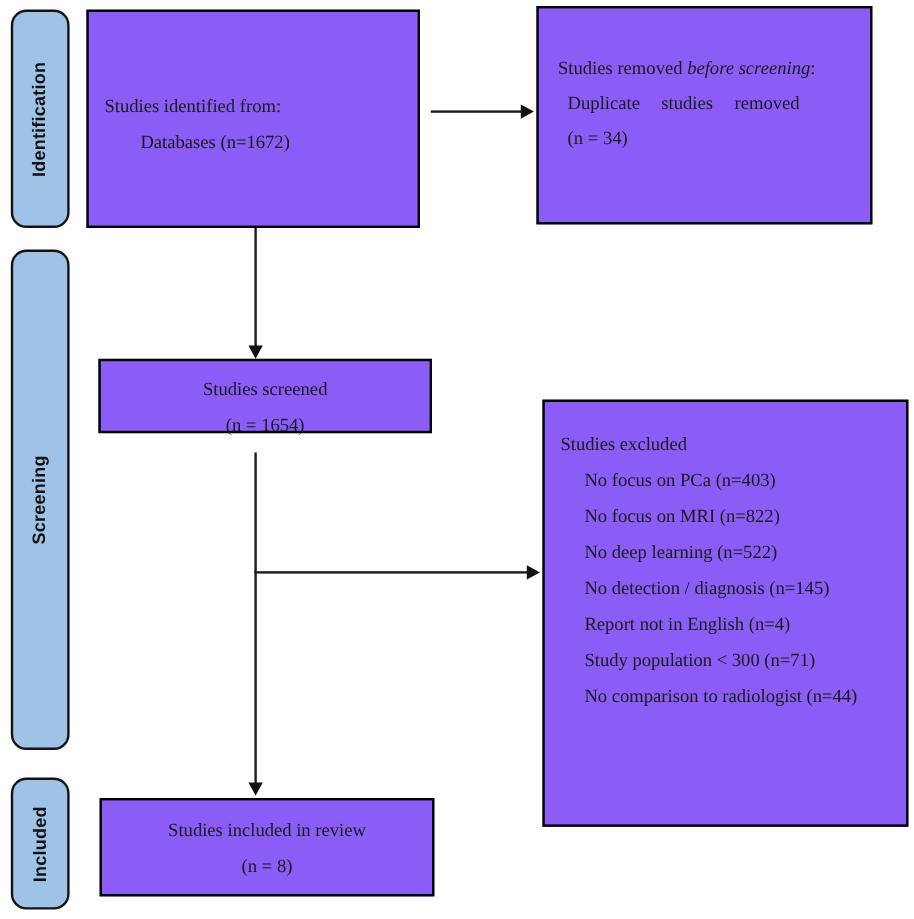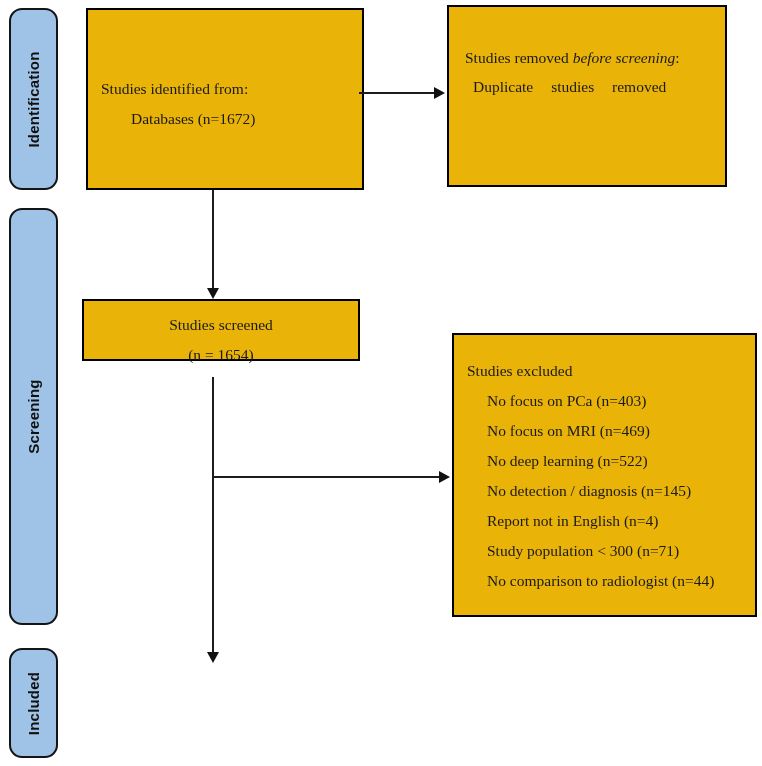--- a/index.html
+++ b/index.html
@@ -35,37 +35,37 @@
     color: #111111;
     letter-spacing: 0.2px;
   }
   #bar-identification { top: 8px;   height: 182px; }
   #bar-screening      { top: 208px; height: 417px; }
   #bar-included       { top: 648px; height: 110px; }
 
   
   .flow-box {
     position: absolute;
-    background: #eab308;
+    background: #8b5cf6;
     border: 2.5px solid #000000;
     box-sizing: border-box;
     font-size: 15.5px;
     line-height: 30px;
   }
-  #box-identified { left: 86px;  top: 8px;   width: 278px; height: 182px; padding: 64px 10px 0 13px; }
+  #box-identified { left: 72px;  top: 8px;   width: 278px; height: 182px; padding: 64px 10px 0 13px; }
   #box-identified .indent { margin-left: 30px; }
 
   #box-removed { left: 447px; top: 5px; width: 280px; height: 182px; padding: 36px 14px 0 16px; line-height: 29px; }
   #box-removed .indent { margin-left: 8px; }
   #box-removed .justified { word-spacing: 14px; }
   #box-removed .italic { font-style: italic; }
 
   #box-screened { left: 82px; top: 299px; width: 278px; height: 62px; text-align: center; padding-top: 9px; }
 
-  #box-excluded { left: 452px; top: 333px; width: 305px; height: 284px; padding: 21px 8px 0 13px; }
+  #box-excluded { left: 452px; top: 333px; width: 305px; height: 356px; padding: 21px 8px 0 13px; }
   #box-excluded .excl-item { margin-left: 20px; }
 
   #box-included { left: 83px; top: 665px; width: 279px; height: 82px; text-align: center; padding-top: 11px; }
 
   .line-block { display: block; }
 
   
   .vline, .hline { position: absolute; background: #1c1c1c; }
   .vline { width: 1.5px; }
   .hline { height: 1.5px; }
@@ -98,38 +98,43 @@
   </div>
 
   <div class="flow-box" id="box-identified">
     <span class="line-block">Studies identified from:</span>
     <span class="line-block indent">Databases (n=1672)</span>
   </div>
 
   <div class="flow-box" id="box-removed">
     <span class="line-block"><span>Studies removed </span><span class="italic">before screening</span><span>:</span></span>
     <span class="line-block indent justified">Duplicate studies removed</span>
+    <span class="line-block indent">(n = 34)</span>
   </div>
 
   <div class="flow-box" id="box-screened">
     <span class="line-block">Studies screened</span>
     <span class="line-block">(n = 1654)</span>
   </div>
 
   <div class="flow-box" id="box-excluded">
     <span class="line-block">Studies excluded</span>
     <span class="line-block excl-item">No focus on PCa (n=403)</span>
-    <span class="line-block excl-item">No focus on MRI (n=469)</span>
+    <span class="line-block excl-item">No focus on MRI (n=822)</span>
     <span class="line-block excl-item">No deep learning (n=522)</span>
     <span class="line-block excl-item">No detection / diagnosis (n=145)</span>
     <span class="line-block excl-item">Report not in English (n=4)</span>
     <span class="line-block excl-item">Study population &lt; 300 (n=71)</span>
     <span class="line-block excl-item">No comparison to radiologist (n=44)</span>
   </div>
 
+  <div class="flow-box" id="box-included">
+    <span class="line-block">Studies included in review</span>
+    <span class="line-block">(n = 8)</span>
+  </div>
 
   <div class="vline" id="line-id-to-screen"></div>
   <div class="arrowhead down" id="head-id-to-screen"></div>
 
   <div class="hline" id="line-id-to-removed"></div>
   <div class="arrowhead right" id="head-id-to-removed"></div>
 
   <div class="vline" id="line-screen-to-incl"></div>
   <div class="arrowhead down" id="head-screen-to-incl"></div>
 

